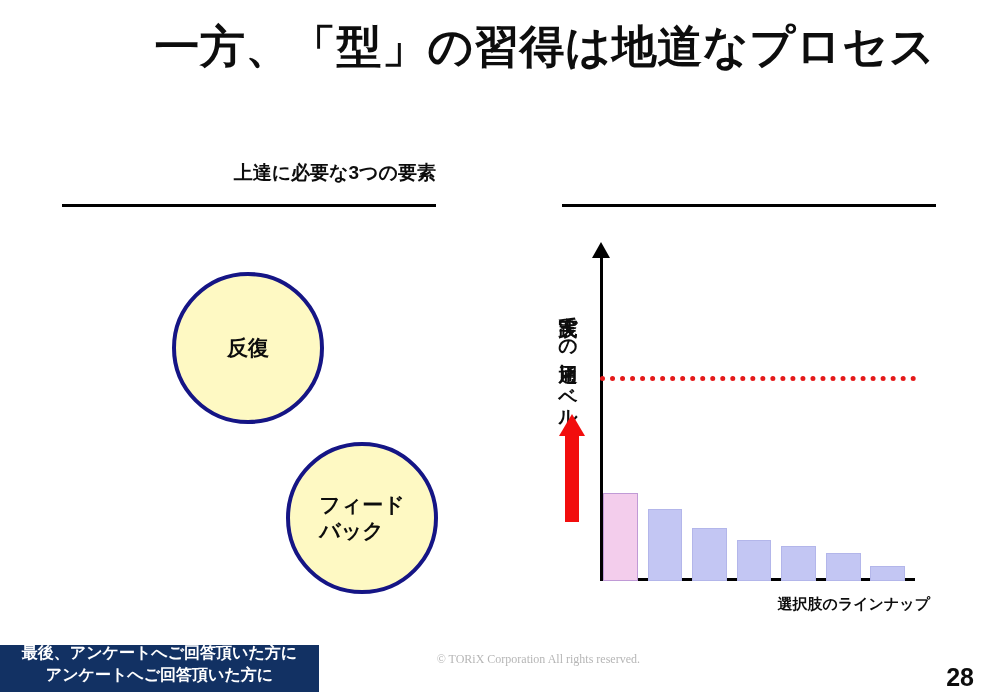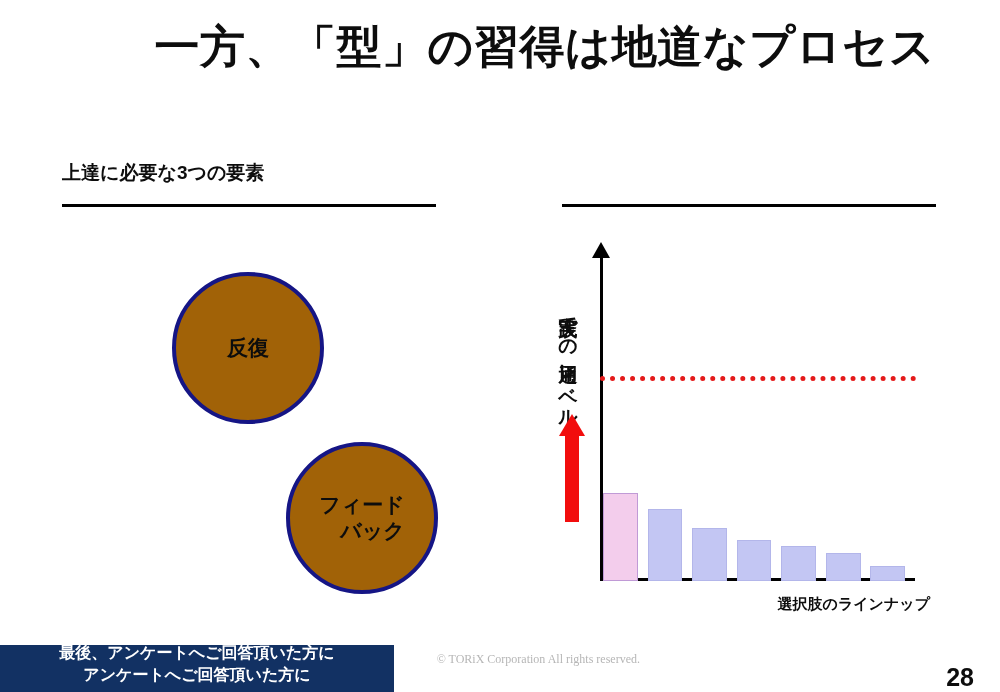--- a/index.html
+++ b/index.html
@@ -34,21 +34,21 @@
     letter-spacing: 0.5px;
     color: #0d0d0d;
     line-height: 1.1;
     white-space: nowrap;
     margin-left: 45px;
   }
 
   
   .section-heading {
     position: absolute;
-    text-align: left;
+    text-align: right;
     font-size: 19px;
     font-weight: bold;
     color: #0d0d0d;
     white-space: nowrap;
   }
   #heading-left  { top: 160px; left: 62px;  width: 374px; }
   #heading-right { top: 160px; left: 562px; width: 374px; }
 
   .heading-rule {
     position: absolute;
@@ -56,26 +56,26 @@
     background: #000000;
   }
   #rule-left  { top: 204px; left: 62px;  width: 374px; }
   #rule-right { top: 204px; left: 562px; width: 374px; }
 
   
   .circle {
     position: absolute;
     border-radius: 50%;
     border: 4px solid #151585;
-    background: #a16207;
+    background: #fef9c3;
     box-sizing: border-box;
     display: flex;
     align-items: center;
     justify-content: center;
-    text-align: right;
+    text-align: left;
     font-size: 21px;
     font-weight: bold;
     color: #0d0d0d;
     line-height: 1.25;
   }
   #circle-repetition { left: 172px; top: 272px; width: 152px; height: 152px; }
   #circle-improve    { left: 88px;  top: 442px; width: 152px; height: 152px; }
   #circle-feedback   { left: 286px; top: 442px; width: 152px; height: 152px; }
 
   
@@ -187,21 +187,21 @@
     border-left: 13px solid transparent;
     border-right: 13px solid transparent;
     border-bottom: 22px solid #f20d0d;
   }
 
   
   .footer-banner {
     position: absolute;
     left: 0;
     top: 645px;
-    width: 394px;
+    width: 319px;
     height: 47px;
     background: #123163;
     color: #ffffff;
     font-size: 16px;
     font-weight: bold;
     line-height: 1.35;
     text-align: center;
     display: flex;
     flex-direction: column;
     align-items: center;

